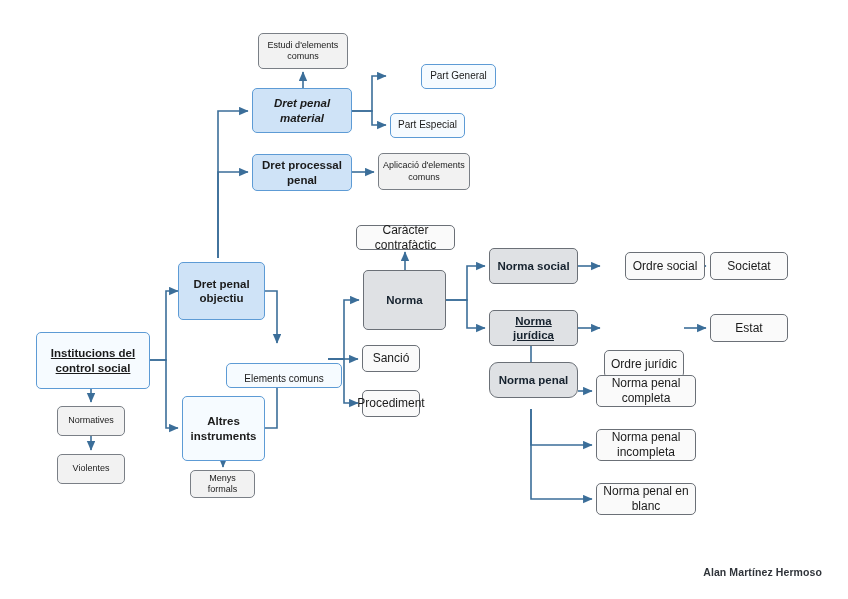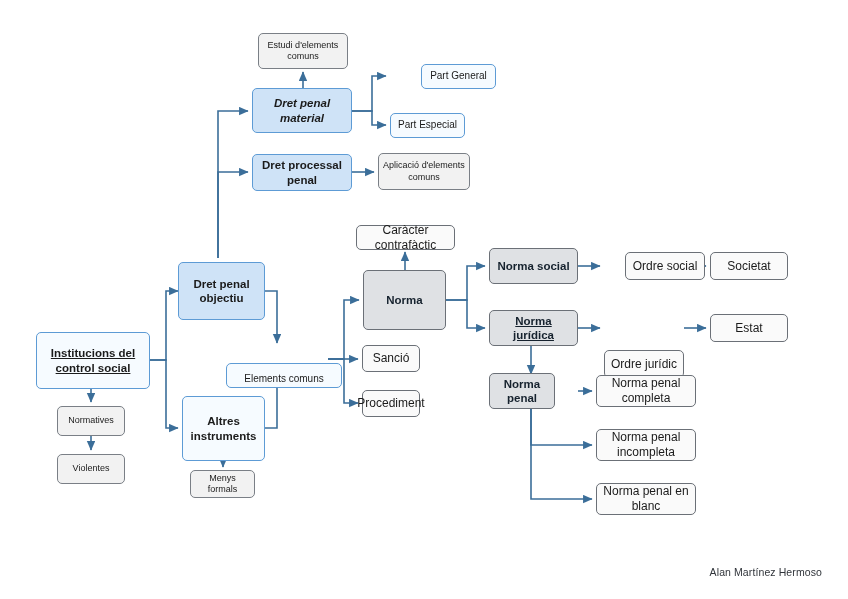--- a/index.html
+++ b/index.html
@@ -86,21 +86,21 @@
   .root-label {
     text-decoration: underline;
     font-weight: bold;
     font-size: 11.5px;
   }
   #signature {
     position: absolute;
     right: 26px;
     top: 566px;
     font-size: 10.5px;
-    font-weight: normal;
+    font-weight: bold;
     color: #30343a;
     letter-spacing: 0.1px;
     z-index: 3;
   }
 </style>
 </head>
 <body>
 
 <div id="canvas">
 
@@ -237,21 +237,21 @@
   </div>
 
   <div class="node n-grey" style="left:489px; top:248px; width:89px; height:36px;">
     <span>Norma social</span>
   </div>
 
   <div class="node n-grey" style="left:489px; top:310px; width:89px; height:36px;text-decoration:underline;">
     <span>Norma jurídica</span>
   </div>
 
-  <div class="node n-grey" style="left:489px; top:373px; width:66px; height:36px;">
+  <div class="node n-grey" style="left:489px; top:362px; width:89px; height:36px;border-radius:9px;">
     <span>Norma penal</span>
   </div>
 
   <div class="node n-white" style="left:604px; top:252px; width:80px; height:28px;margin-left:21px;">
     <span>Ordre social</span>
   </div>
 
   <div class="node n-white" style="left:604px; top:314px; width:80px; height:28px;margin-top:36px;">
     <span>Ordre jurídic</span>
   </div>

